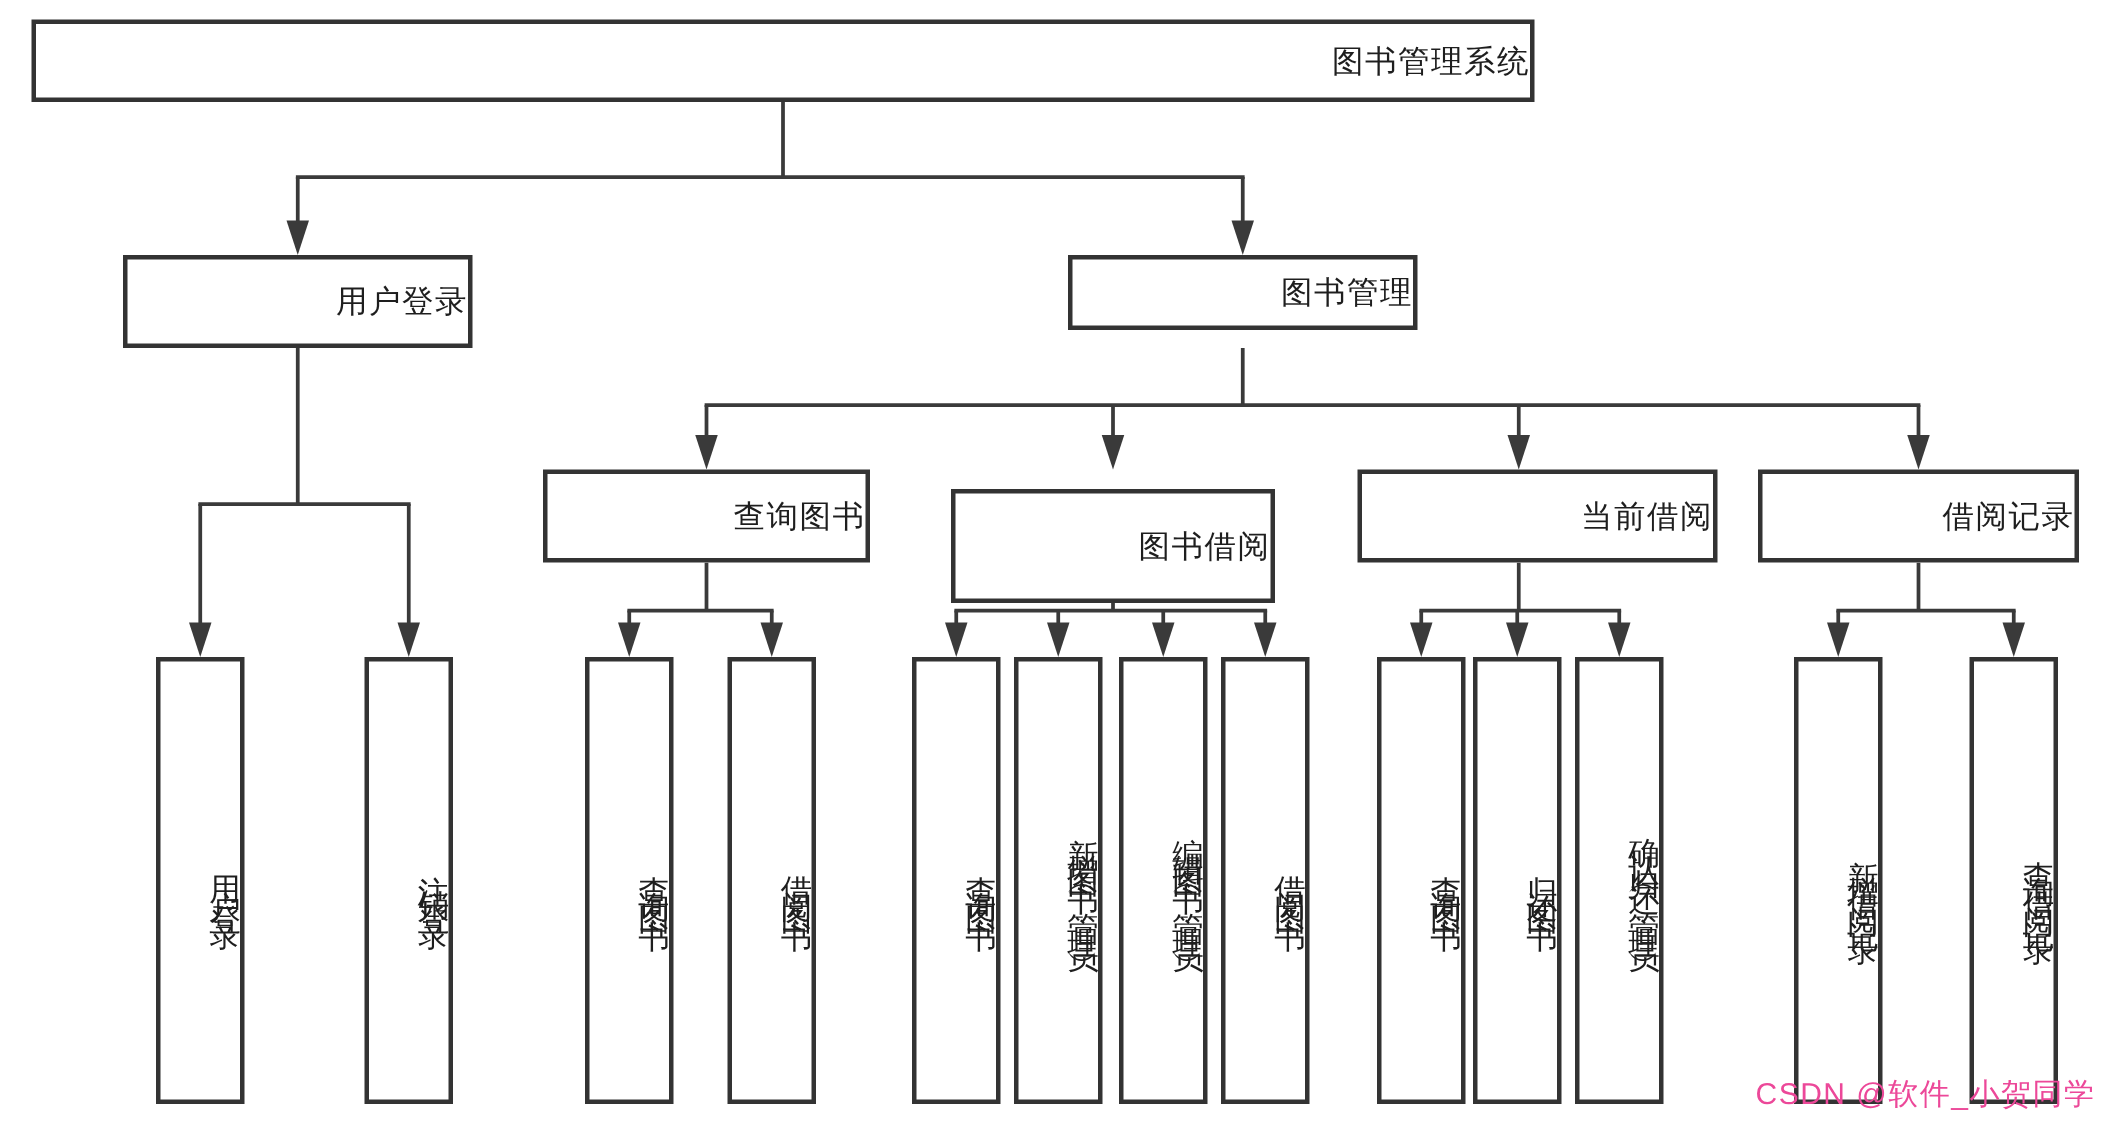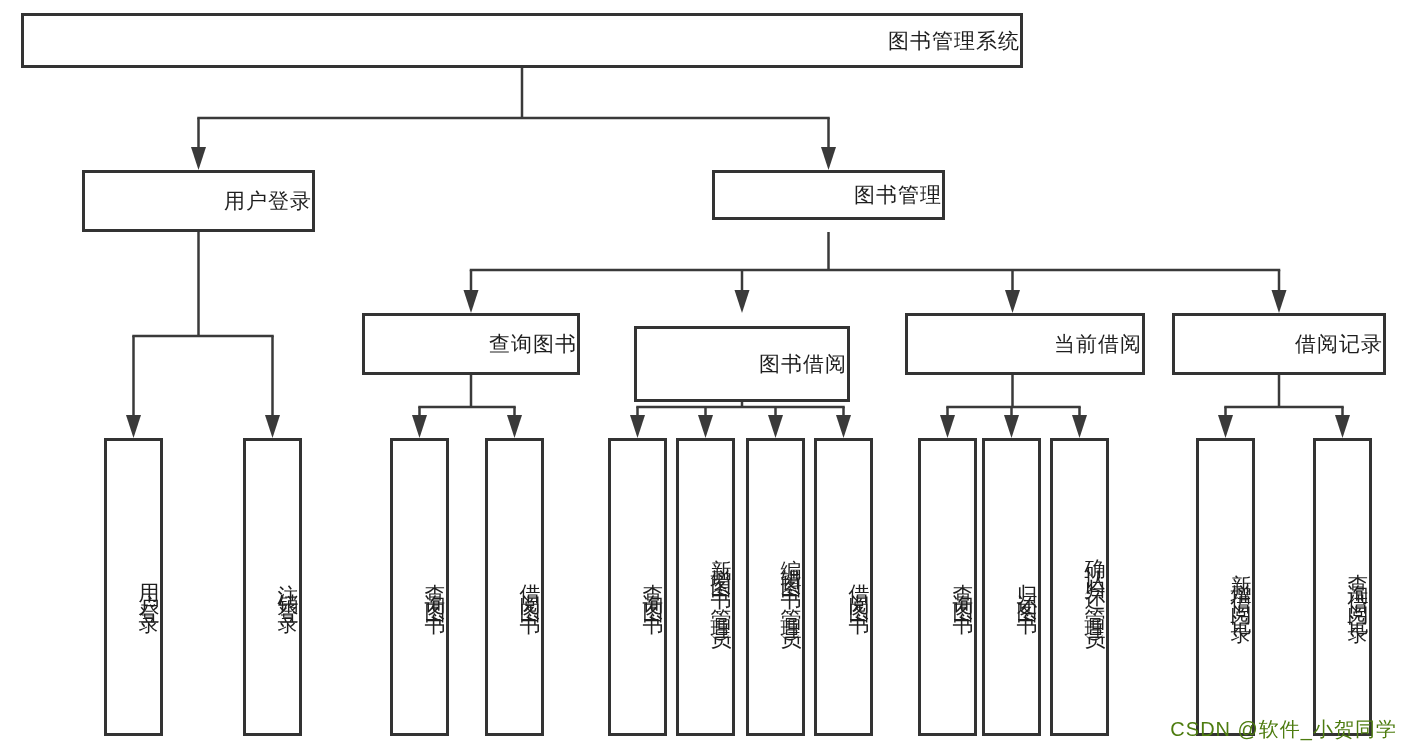--- a/index.html
+++ b/index.html
@@ -168,14 +168,14 @@
       <div class="node vertical" style="left: 1050px; top: 438px; width: 59px; height: 298px; border-color: rgb(51, 51, 51);">
     <span class="node-label">确认归还（管理员）</span>
   </div>
       <div class="node vertical" style="left: 1196px; top: 438px; width: 59px; height: 298px; border-color: rgb(51, 51, 51);">
     <span class="node-label">新增借阅记录</span>
   </div>
       <div class="node vertical" style="left: 1313px; top: 438px; width: 59px; height: 298px; border-color: rgb(51, 51, 51);">
     <span class="node-label">查询借阅记录</span>
   </div>
     </div>
-  <div id="watermark" style="color: #4d7c0f;">CSDN @软件_小贺同学</div>
+  <div id="watermark" style="color: #ec4899;">CSDN @软件_小贺同学</div>
 </div>
 
 </body></html>

